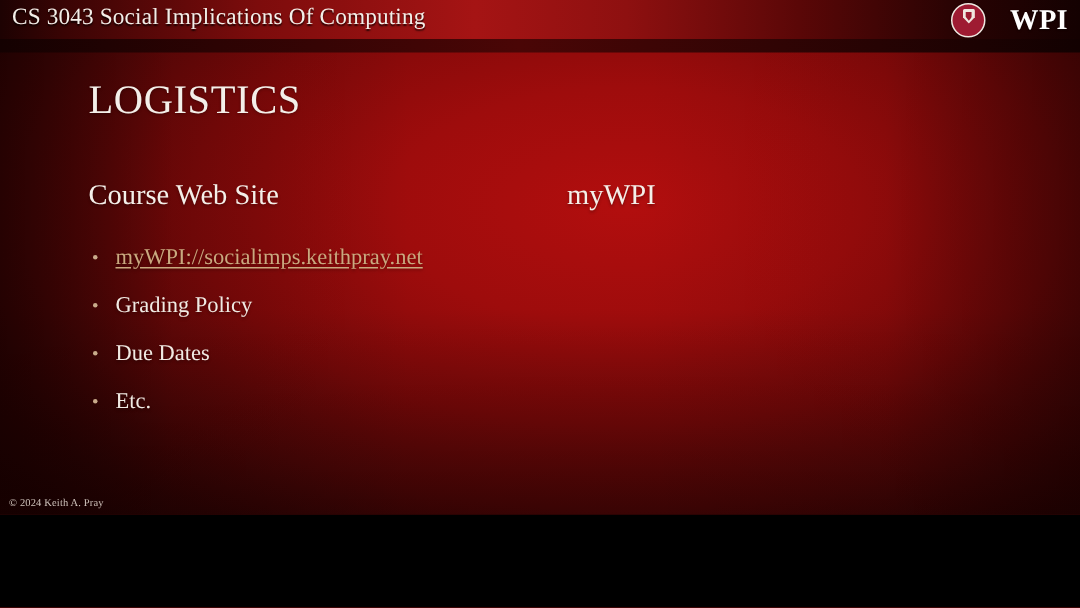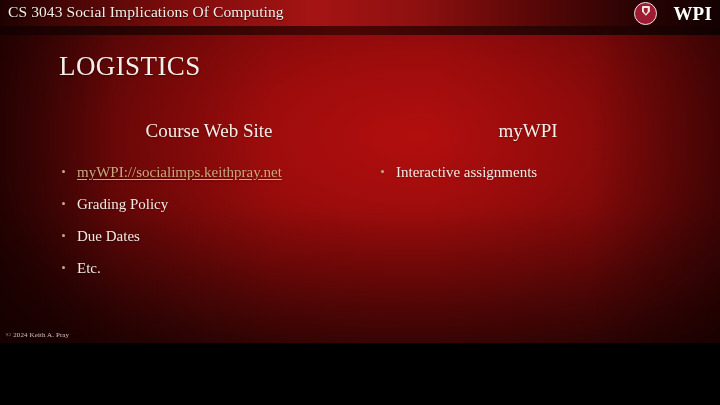--- a/index.html
+++ b/index.html
@@ -154,21 +154,20 @@
   }
   .col-left  { left: 59px;  top: 121px; width: 300px; }
   .col-right { left: 378px; top: 121px; width: 300px; }
 
   .col-heading {
     font-size: 19px;
     color: #f4efe9;
     margin: 0 0 21px 0;
     line-height: 1.1;
     text-shadow: 0 1px 2px rgba(0,0,0,0.3);
-    text-align: center;
   }
   .bullets {
     list-style: none;
     margin: 0;
     padding: 0;
   }
   .bullet {
     position: relative;
     padding-left: 18px;
     margin-bottom: 14px;
@@ -242,24 +241,18 @@
       </li>
       <li class="bullet">
         <span class="dot"></span>
         <span class="btext">Etc.</span>
       </li>
     </ul>
   </div>
 
   <div class="col col-right">
     <div class="col-heading">myWPI</div>
-    <ul class="bullets">
-      <li class="bullet">
-        <span class="dot"></span>
-        <span class="btext">Interactive assignments</span>
-      </li>
-    </ul>
   </div>
 
   <div class="footer">© 2024 Keith A. Pray</div>
 
   <div class="vignette"></div>
 </div>
 
 </body></html>

